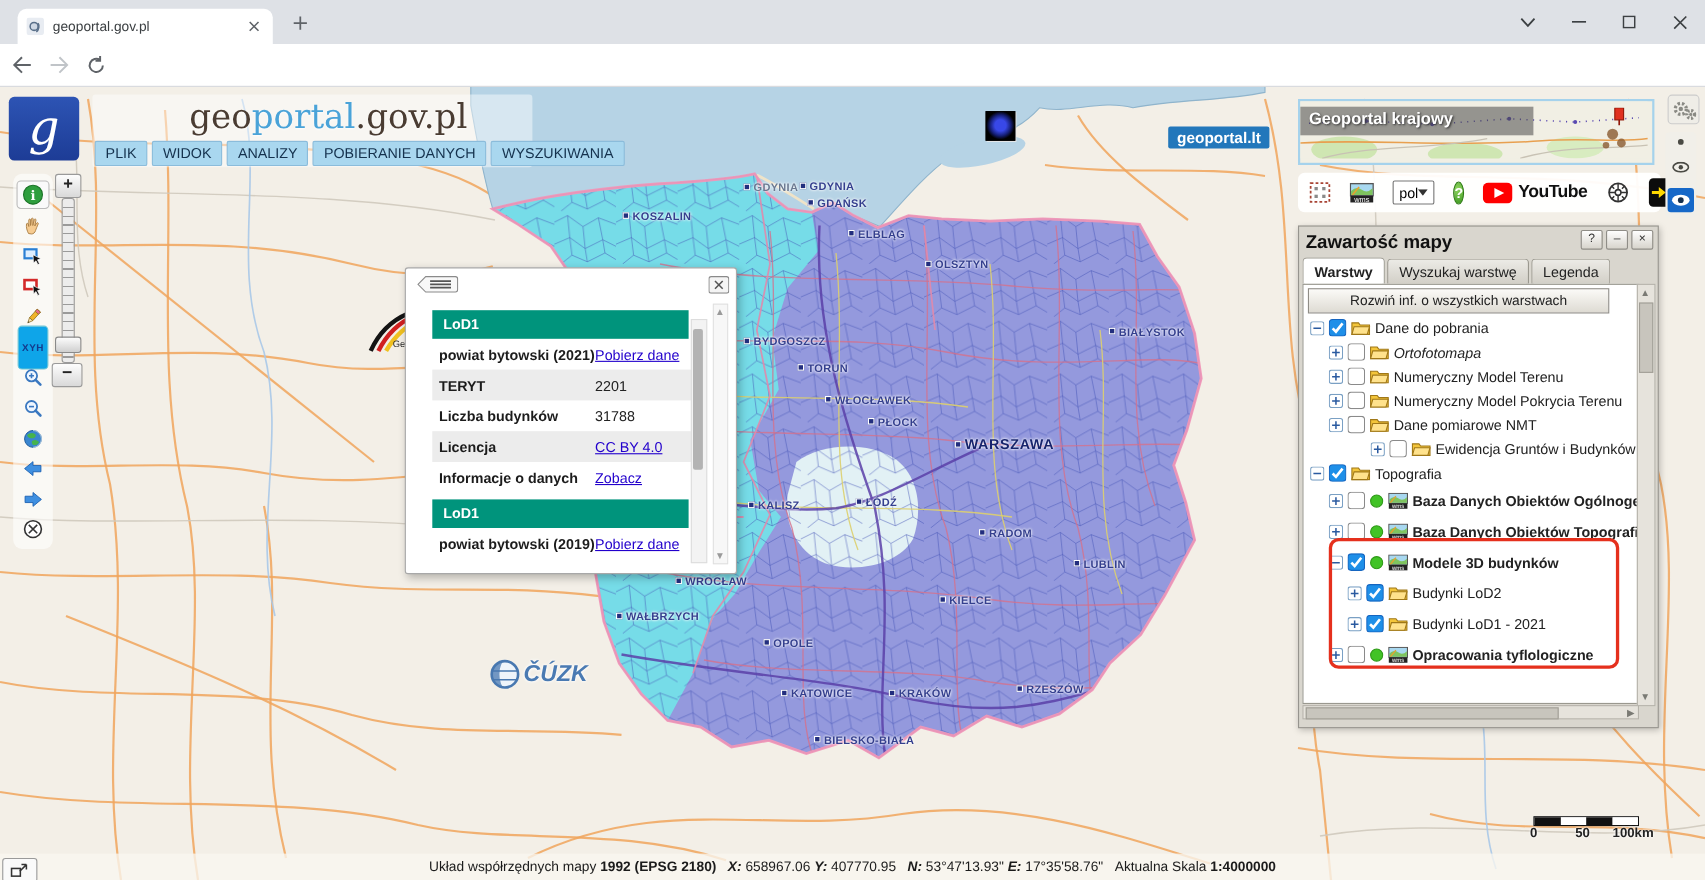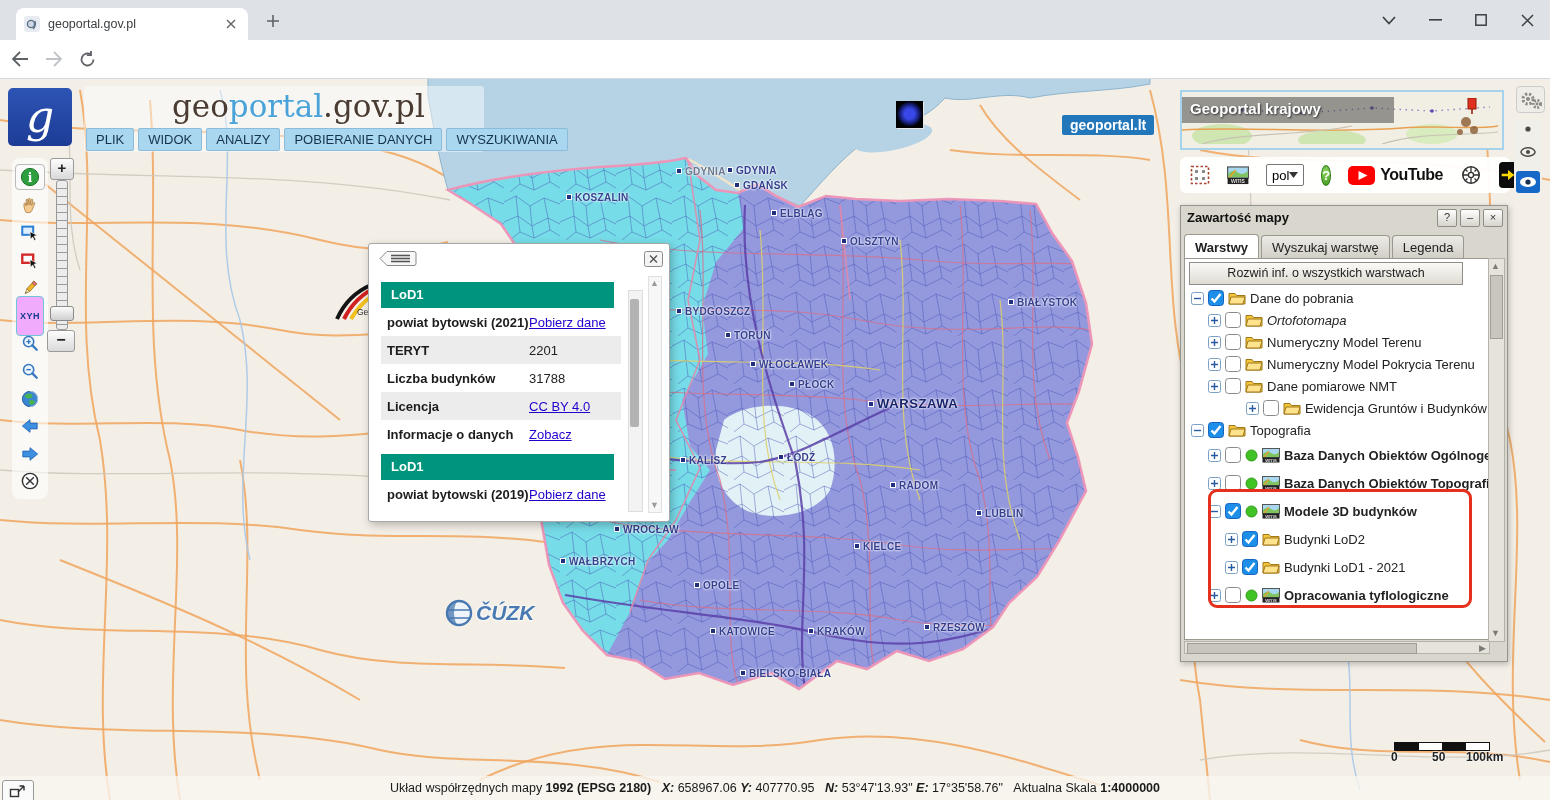--- a/index.html
+++ b/index.html
@@ -37,37 +37,37 @@
   .brand .b-portal{color:#4aa3d8}
   .menu-row{position:absolute;left:86px;top:128px;z-index:6;display:flex;gap:4px}
   .menu-btn{background:#a9d7ef;color:#15324e;font-size:13px;padding:3px 9px;border-radius:2px;
             border:1px solid rgba(120,170,205,.6);white-space:nowrap;cursor:pointer}
 
   
   .tools{position:absolute;left:12px;top:158px;width:36px;z-index:6;background:rgba(255,255,255,.6);
          border-radius:8px;padding:4px 0;display:flex;flex-direction:column;align-items:center}
   .tool{width:28px;height:24px;margin:1.8px 0;display:flex;align-items:center;justify-content:center;cursor:pointer}
   .tool.active{background:#fafafa;border:1px solid #bbb;border-radius:4px}
-  .xyh{background:#f0abfc;border:1px solid #6fc6d6;border-radius:4px;font-size:9px;font-weight:bold;
+  .xyh{background:#0ea5e9;border:1px solid #6fc6d6;border-radius:4px;font-size:9px;font-weight:bold;
        color:#143a8c;padding:14px 3px;letter-spacing:.5px}
   .zslider-plus{position:absolute;left:50px;top:158px;width:22px;height:20px;z-index:6;background:linear-gradient(#fdfdfd,#d9d9d9);
         border:1px solid #9a9a9a;border-radius:3px;text-align:center;font-weight:bold;font-size:15px;line-height:18px;color:#222;cursor:pointer}
   .zslider-minus{position:absolute;left:47px;top:330px;width:26px;height:20px;z-index:6;background:linear-gradient(#fdfdfd,#d9d9d9);
         border:1px solid #9a9a9a;border-radius:3px;text-align:center;font-weight:bold;font-size:16px;line-height:17px;color:#222;cursor:pointer}
   .ztrack{position:absolute;left:56px;top:180px;width:10px;height:148px;z-index:6;background:
           repeating-linear-gradient(to bottom,#ececec 0 7px,#9a9a9a 7px 8px);border:1px solid #9a9a9a;border-radius:3px}
   .zhandle{position:absolute;left:50px;top:306px;width:22px;height:13px;z-index:7;cursor:pointer;
            background:linear-gradient(#fcfcfc,#cfcfcf);border:1px solid #8a8a8a;border-radius:3px}
 
   
   .popup{position:absolute;left:368px;top:243px;width:300px;height:277px;background:#fff;
          border:1px solid #a8a8a8;border-radius:3px;box-shadow:2px 3px 8px rgba(0,0,0,.25);z-index:8}
   .pp-close{position:absolute;right:6px;top:7px}
   .pp-backlist{position:absolute;left:10px;top:6px}
-  .pp-body{position:absolute;left:12px;top:32px;width:240px}
+  .pp-body{position:absolute;left:24px;top:32px;width:240px}
   .pp-head{background:#00947c;color:#fff;font-weight:bold;height:26px;line-height:26px;
            padding-left:10px;margin-top:6px;width:223px}
   .pp-row{display:flex;align-items:center;height:28px;padding-left:6px;width:234px}
   .pp-row.alt{background:#ececec}
   .pp-label{flex:1;font-weight:bold;color:#1c1c1c;font-size:13px;white-space:nowrap}
   .pp-value{width:92px;font-size:13px;color:#222}
   .pp-value .link{color:#2200cc;text-decoration:underline;cursor:pointer}
   .pp-scroll-inner{position:absolute;right:26px;top:46px;height:220px;width:13px;background:#f3f3f3;border:1px solid #ddd}
   .pp-thumb{position:absolute;left:1px;top:8px;width:9px;height:128px;background:#b3b3b3;border-radius:2px}
   .pp-scroll-outer{position:absolute;right:7px;top:32px;height:235px;width:12px;background:#f7f7f7;border:1px solid #e0e0e0}
@@ -90,21 +90,21 @@
             justify-content:space-around;cursor:pointer}
   .gearbtn{position:absolute;left:1516px;top:86px;width:27px;height:25px;z-index:9;background:#efede7;
            border:1px solid #ccc;border-radius:4px;display:flex;align-items:center;justify-content:center;cursor:pointer}
   .eyecol{position:absolute;left:1514px;top:120px;width:28px;height:78px;z-index:9;background:#f1efe9;
           border-radius:4px;display:flex;flex-direction:column;align-items:center;justify-content:space-between;padding:5px 0;box-sizing:border-box}
   .blueeye{width:24px;height:22px;background:#1668c8;border-radius:3px;display:flex;align-items:center;justify-content:center;cursor:pointer}
 
   
   .lpanel{position:absolute;left:1180px;top:205px;width:326px;height:455px;z-index:9;
           background:#d9d6ce;border:1px solid #96948e;box-shadow:1px 2px 6px rgba(0,0,0,.25)}
-  .lp-title{position:absolute;left:6px;top:4px;font-weight:bold;font-size:13px;color:#111}
+  .lp-title{position:absolute;left:6px;top:4px;font-weight:bold;font-size:17px;color:#111}
   .lp-btns{position:absolute;right:4px;top:3px;display:flex;gap:3px}
   .lp-btn{width:18px;height:16px;background:linear-gradient(#fefefe,#d7d4cc);border:1px solid #8f8d87;
           border-radius:2px;font-size:11px;line-height:15px;text-align:center;color:#333;cursor:pointer}
   .lp-tabs{position:absolute;left:3px;top:26px;display:flex;align-items:flex-end;height:26px}
   .lp-tab{background:linear-gradient(#ecebe6,#d2cfc7);border:1px solid #9a988f;border-bottom:none;
           border-radius:4px 4px 0 0;padding:4px 10px 3px;margin-right:2px;font-size:13px;color:#222;cursor:pointer}
   .lp-tab.active{background:#fff;font-weight:bold;padding-top:5px}
   .lp-content{position:absolute;left:3px;top:52px;width:306px;height:382px;background:#fff;
               border:1px solid #9a988f;box-sizing:border-box;overflow:hidden}
   .expandbtn{position:absolute;left:4px;top:3px;width:272px;height:21px;background:linear-gradient(#fbfaf7,#dedbd3);

